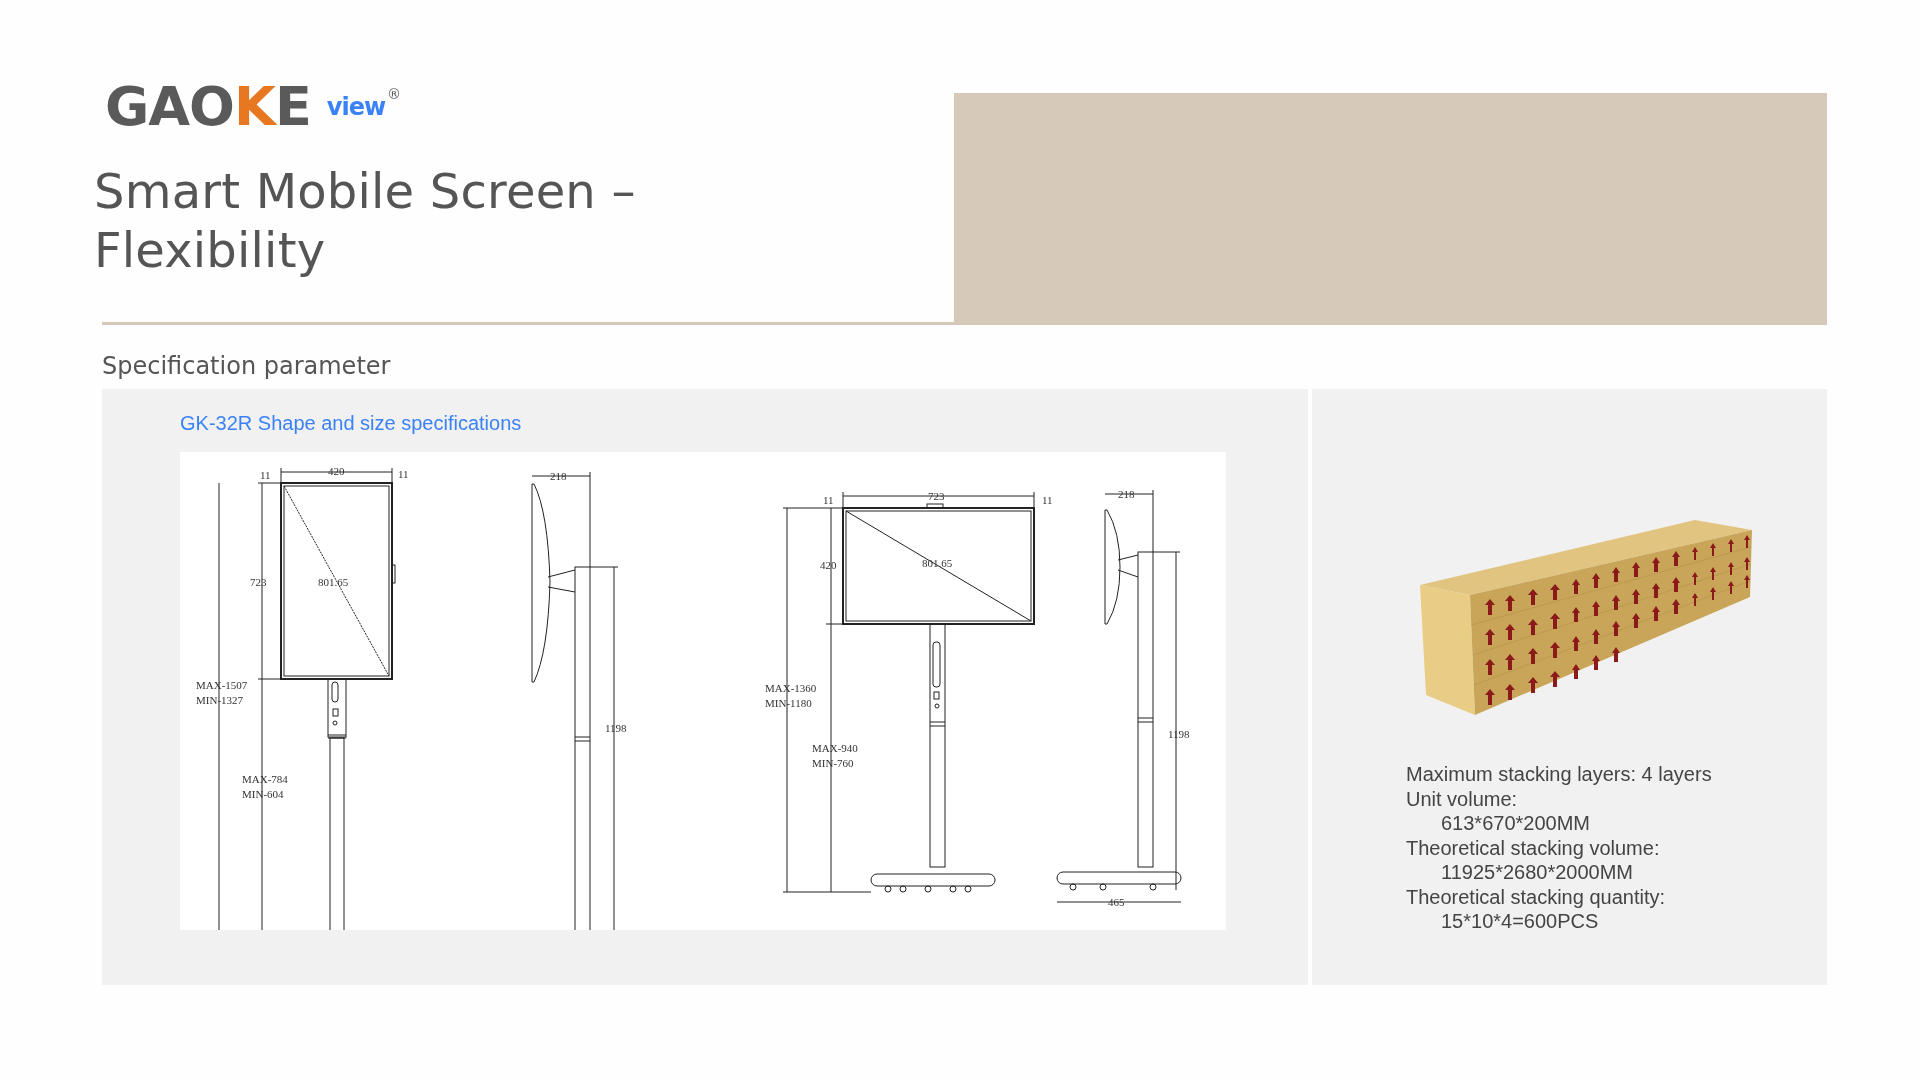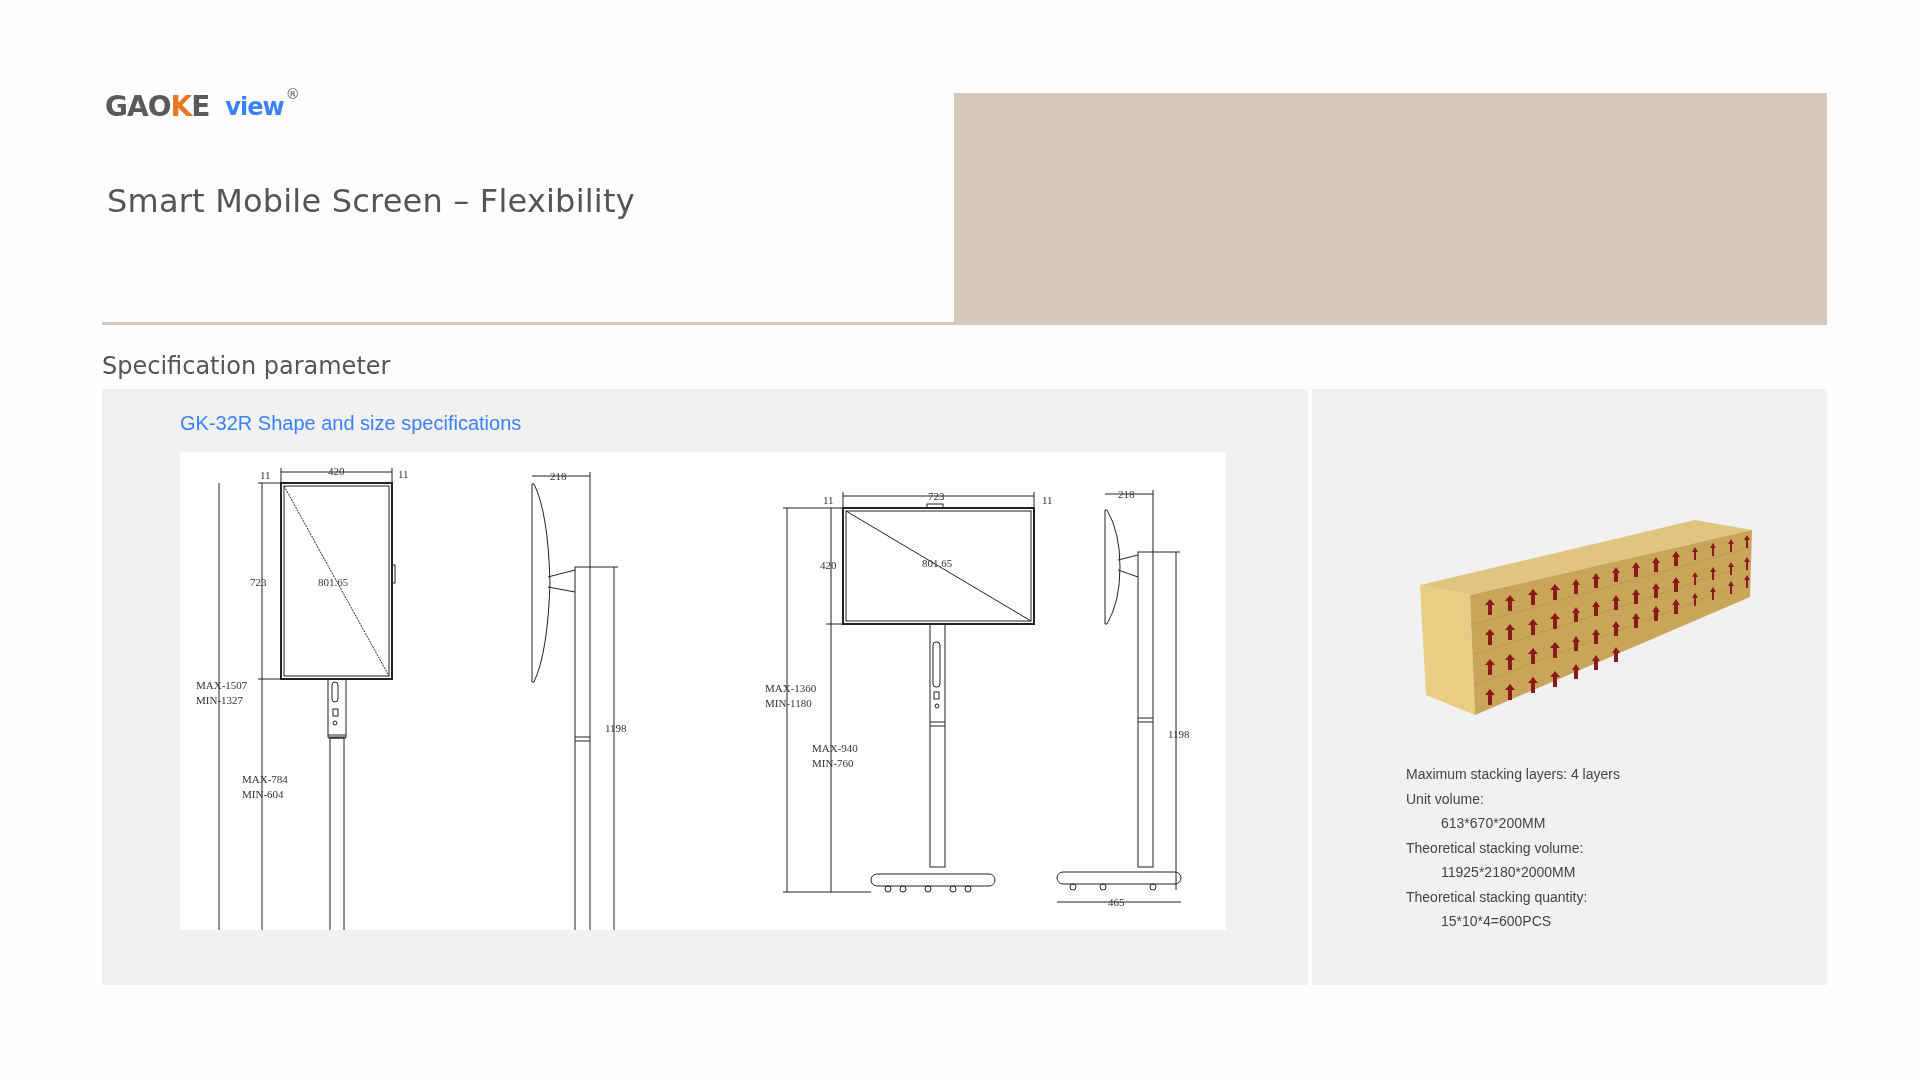--- a/index.html
+++ b/index.html
@@ -1,32 +1,32 @@
 <!DOCTYPE html>
 <html><head>
 <meta charset="utf-8">
 <style>
   html, body { margin:0; padding:0; }
   body { width:1920px; height:1080px; background:#fefefe; position:relative; overflow:hidden; font-family:"Liberation Sans", sans-serif; color:#555; }
   .abs { position:absolute; }
   .logo { left:105px; top:86px; height:42px; display:flex; align-items:flex-end; font-family:"DejaVu Sans", sans-serif; font-weight:bold; letter-spacing:-1px; }
-  .logo .brand { font-size:28px; color:#5a5a5a; line-height:42px; }
+  .logo .brand { font-size:54px; color:#5a5a5a; line-height:42px; }
   .logo .k { color:#e87722; }
   .logo .view { font-size:24px; color:#3b82f6; line-height:42px; margin-left:16px; }
   .logo .reg { font-size:14px; color:#5a5a5a; align-self:flex-start; margin-left:2px; font-weight:normal; }
-  .title { left:107px; top:162px; width:700px; font-family:"DejaVu Sans", sans-serif; font-size:32px; line-height:59px; color:#555; letter-spacing:0.2px;margin-top:10px; }
+  .title { left:94px; top:162px; width:700px; font-family:"DejaVu Sans", sans-serif; font-size:48px; line-height:59px; color:#555; letter-spacing:0.2px; }
   .title-rule { left:102px; top:322px; width:855px; height:3px; background:#d6c9b9; }
   .hero-block { left:954px; top:93px; width:873px; height:232px; background:#d6c9b9; }
   .section-label { left:102px; top:352px; font-family:"DejaVu Sans", sans-serif; font-size:24px; color:#555; }
   .panel-left { left:102px; top:389px; width:1206px; height:596px; background:#f1f1f1; }
   .panel-right { left:1312px; top:389px; width:515px; height:596px; background:#f1f1f1; }
   .divider { left:1308px; top:393px; width:4px; height:592px; background:#ffffff; }
   .drawing-caption { left:180px; top:412px; font-size:20px; color:#3b82f6; }
   .drawing-frame { left:180px; top:452px; width:1046px; height:478px; background:#ffffff; }
-  .stack-info { left:1406px; top:762px; font-size:14px; line-height:24.5px; color:#444; }
+  .stack-info { left:1406px; top:762px; font-size:20px; line-height:24.5px; color:#444; }
   .stack-info .indent { padding-left:35px; }
   svg text { font-family:"Liberation Serif", serif; font-size:11px; fill:#333; }
 </style>
 </head>
 <body>
 
 <div class="abs logo">
   <span class="brand">GAO</span>
     <span class="brand k">K</span>
     <span class="brand">E</span>
@@ -236,16 +236,16 @@
       <polygon points="202,138 206,132 210,138 208,138 208,147 204,147 204,138"></polygon>
     </g>
   </svg>
 </div>
 
 <div class="abs stack-info">
   <div>Maximum stacking layers: 4 layers</div>
   <div>Unit volume:</div>
   <div class="indent">613*670*200MM</div>
   <div>Theoretical stacking volume:</div>
-  <div class="indent">11925*2180*2000MM</div>
+  <div class="indent">11925*2680*2000MM</div>
   <div>Theoretical stacking quantity:</div>
   <div class="indent">15*10*4=600PCS</div>
 </div>
 
 </body></html>

